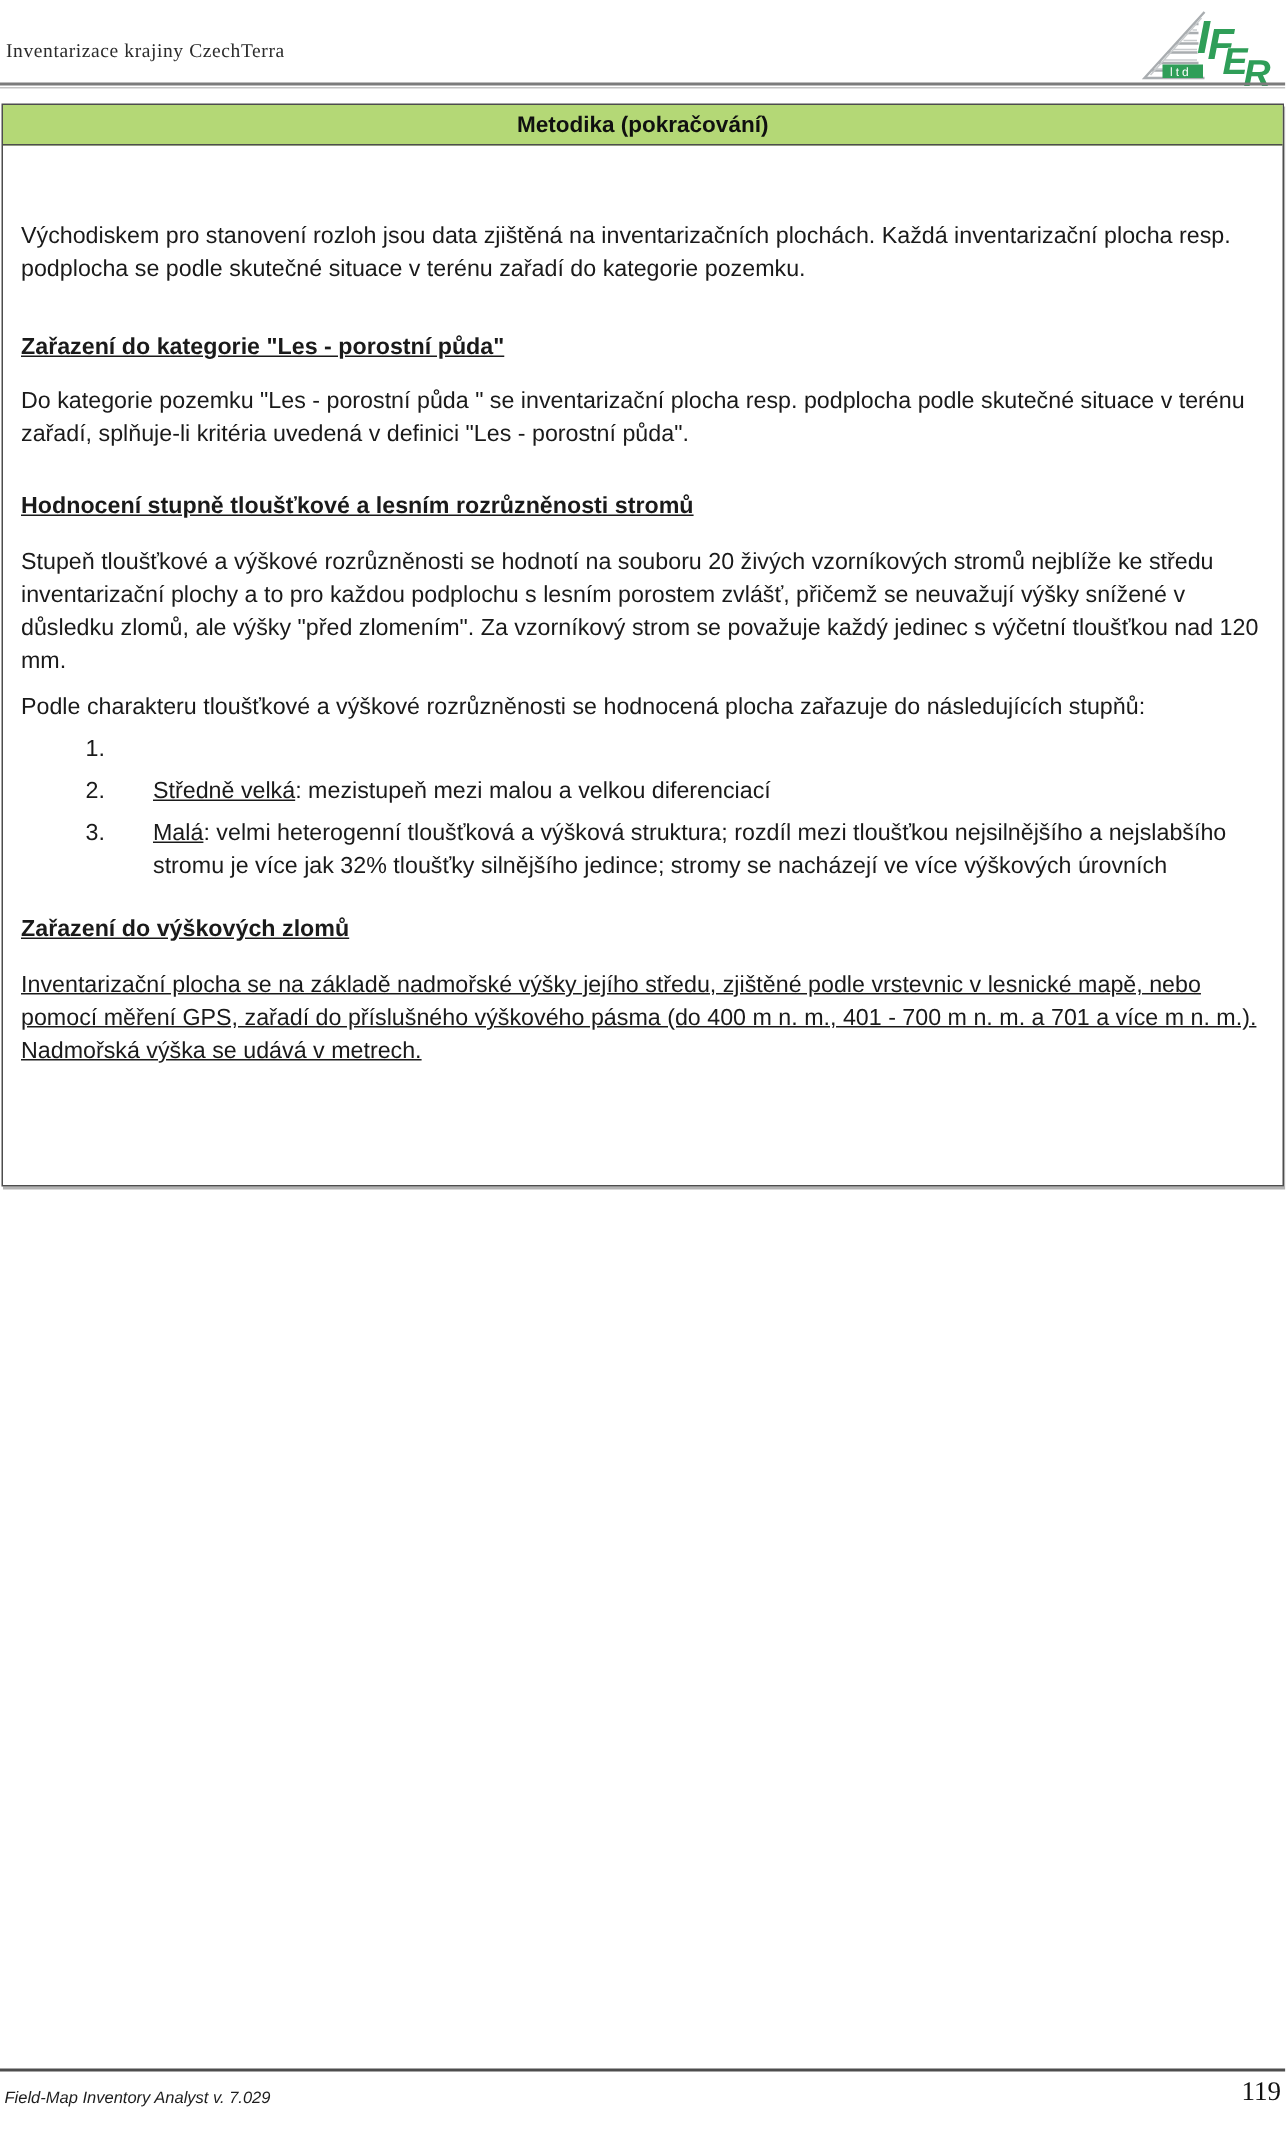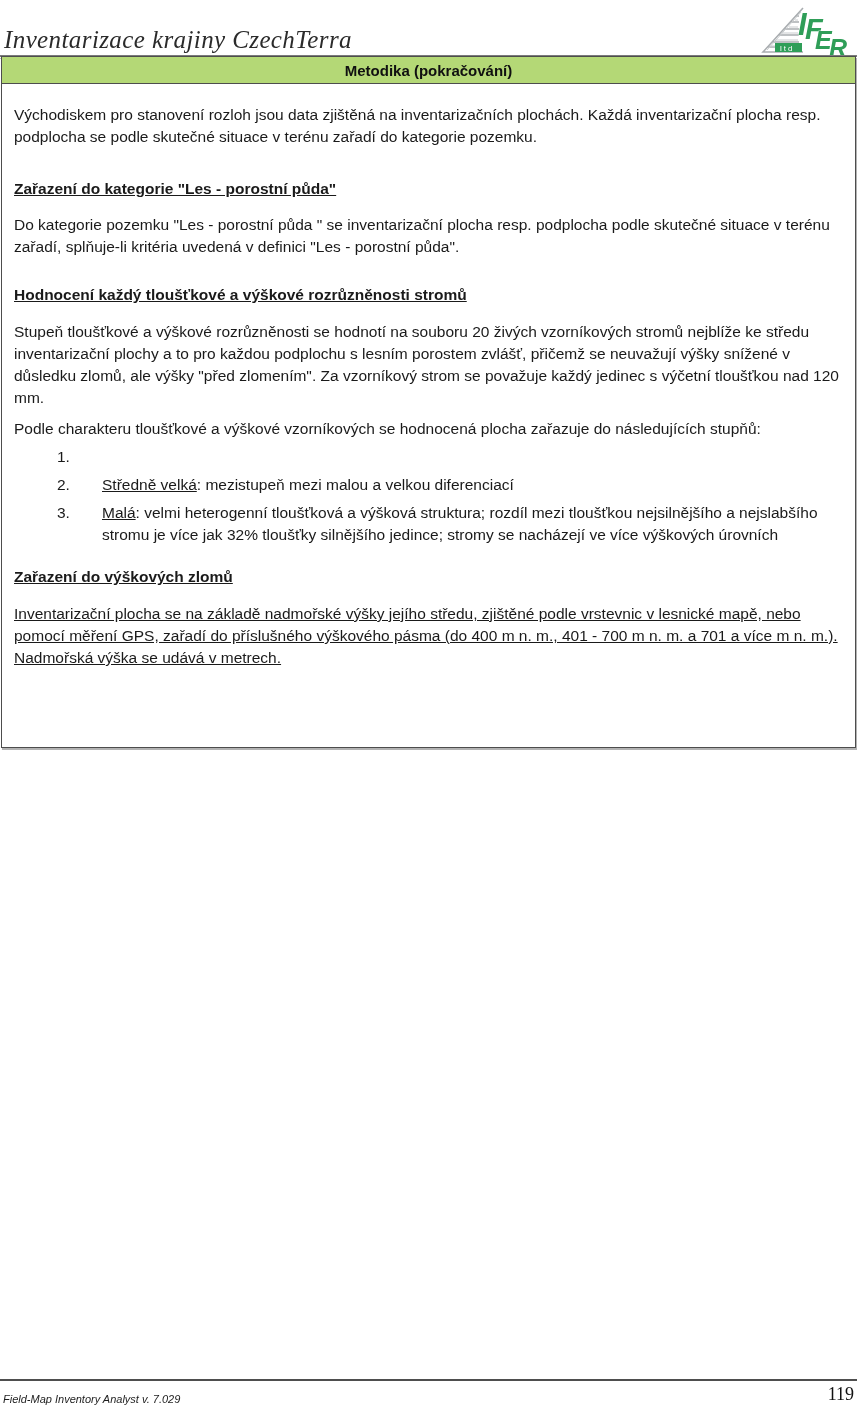--- a/index.html
+++ b/index.html
@@ -4,41 +4,41 @@
 <style>
   html,body { margin:0; padding:0; background:#ffffff; }
   .page {
     position:relative; width:857px; height:1424px; background:#ffffff;
     font-family:"Liberation Sans", sans-serif; color:#1a1a1a; overflow:hidden;
   }
 
   
   .doc-title {
     position:absolute; left:4px; top:26px;
-    font-family:"Liberation Serif", serif; font-style:italic;
-    font-size:25px; color:#2b2b2b; letter-spacing:0.4px; white-space:nowrap;
+    font-family:"Liberation Serif", serif; 
+    font-size:13px; color:#2b2b2b; letter-spacing:0.4px; white-space:nowrap;
   }
   .logo { position:absolute; right:2px; top:2px; width:106px; height:56px; }
   .rule-dark  { position:absolute; top:55px; left:0; right:0; height:2px; background:#7b7b7b; }
   .rule-light { position:absolute; top:58px; left:0; right:0; height:1px; background:#c3c3c3; }
 
   
   .section-box {
-    position:absolute; top:56px; left:1px; right:1px;
+    position:absolute; top:69px; left:1px; right:1px;
     border:1px solid #4d4d4d; background:#ffffff;
     box-shadow:1px 2px 0 #b3b3b3;
   }
   .section-header {
     height:26px; background:#b4d876; border-bottom:1px solid #4d4d4d;
     display:flex; align-items:center; justify-content:center;
   }
   .section-header span { font-weight:bold; font-size:15px; color:#101010; }
   .section-body {
     padding:20px 11px 14px 12px; min-height:629px;
-    font-size:15.5px; line-height:22px;
+    font-size:15.5px; line-height:22px;margin-top:30px;
   }
   .para    { margin:0; }
   .heading { margin:0; font-weight:bold; text-decoration:underline; }
   .mt-h1 { margin-top:30px; } .mt-p2 { margin-top:14px; }
   .mt-h2 { margin-top:26px; } .mt-p3 { margin-top:15px; }
   .mt-p4 { margin-top:9px;  } .mt-h3 { margin-top:20px; }
   .mt-p5 { margin-top:15px;text-decoration:underline; }
   .grade-list { margin-top:4px; }
   .list-item { display:flex; margin-top:6px; }
   .list-item .num  { flex:none; width:45px; margin-left:43px; }
@@ -98,25 +98,25 @@
       <span>Metodika (pokračování)</span>
     </div>
 
     <div class="section-body">
       <p class="para">Východiskem pro stanovení rozloh jsou data zjištěná na inventarizačních plochách. Každá inventarizační plocha resp. podplocha se podle skutečné situace v terénu zařadí do kategorie pozemku.</p>
 
       <p class="heading mt-h1">Zařazení do kategorie "Les - porostní půda"</p>
 
       <p class="para mt-p2">Do kategorie pozemku "Les - porostní půda " se inventarizační plocha resp. podplocha podle skutečné situace v terénu zařadí, splňuje-li kritéria uvedená v definici "Les - porostní půda".</p>
 
-      <p class="heading mt-h2">Hodnocení každý tloušťkové a výškové rozrůzněnosti stromů</p>
+      <p class="heading mt-h2">Hodnocení stupně tloušťkové a lesním rozrůzněnosti stromů</p>
 
       <p class="para mt-p3">Stupeň tloušťkové a výškové rozrůzněnosti se hodnotí na souboru 20 živých vzorníkových stromů nejblíže ke středu inventarizační plochy a to pro každou podplochu s lesním porostem zvlášť, přičemž se neuvažují výšky snížené v důsledku zlomů, ale výšky "před zlomením". Za vzorníkový strom se považuje každý jedinec s výčetní tloušťkou nad 120 mm.</p>
 
-      <p class="para mt-p4">Podle charakteru tloušťkové a výškové vzorníkových se hodnocená plocha zařazuje do následujících stupňů:</p>
+      <p class="para mt-p4">Podle charakteru tloušťkové a výškové rozrůzněnosti se hodnocená plocha zařazuje do následujících stupňů:</p>
 
       <div class="grade-list">
         <div class="list-item">
           <span class="num">1.</span>
         </div>
         <div class="list-item">
           <span class="num">2.</span>
           <span class="body"><span class="term">Středně velká</span><span>: mezistupeň mezi malou a velkou diferenciací</span></span>
         </div>
         <div class="list-item">

